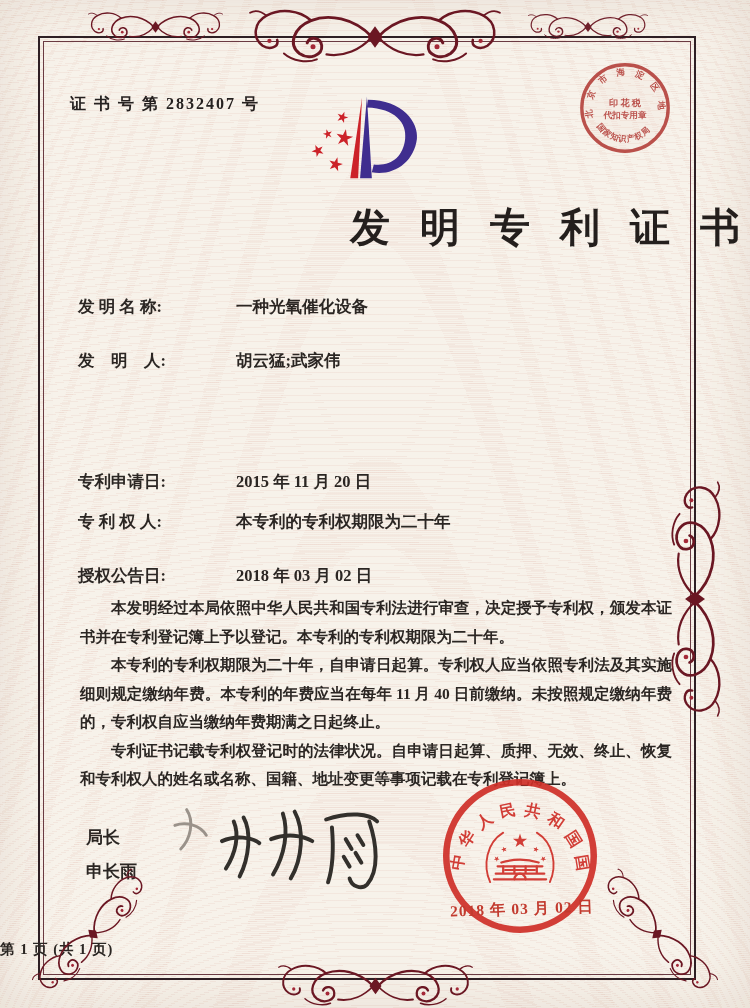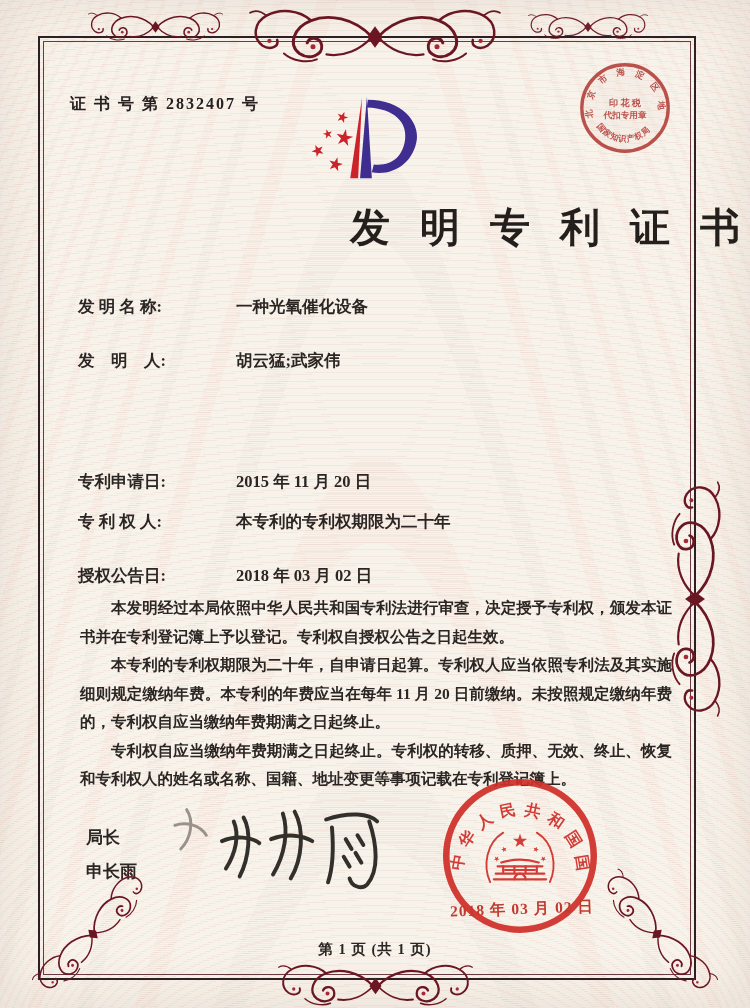--- a/index.html
+++ b/index.html
@@ -54,21 +54,21 @@
   .signature{position:absolute;left:150px;top:792px;width:250px;height:108px;z-index:5;}
   .seal{position:absolute;left:436px;top:772px;width:168px;height:168px;z-index:6;opacity:.92;}
   .seal-date{
     position:absolute;left:443px;top:899px;width:158px;z-index:7;
     text-align:center;font-size:15.5px;font-weight:700;letter-spacing:1px;
     color:#c23a2e;transform:rotate(-2deg);
   }
   .stamp{position:absolute;left:577px;top:60px;width:96px;height:96px;z-index:6;opacity:.88;}
   .footer{
     position:absolute;left:0;right:0;top:940px;z-index:4;
-    text-align:center;font-size:14.5px;font-weight:600;letter-spacing:1px;color:#2b2623;
+    font-size:14.5px;font-weight:600;letter-spacing:1px;color:#2b2623;
   }
   .orn{position:absolute;z-index:5;}
   .orn-top-center{left:245px;top:6px;width:260px;height:62px;}
   .orn-top-left{left:88px;top:10px;width:135px;height:34px;}
   .orn-top-right{left:528px;top:12px;width:120px;height:30px;opacity:.95;}
   .orn-right{left:575px;top:570px;width:240px;height:58px;transform:rotate(90deg);}
   .orn-bottom-left{left:18px;top:912px;width:150px;height:44px;transform:rotate(-48deg);}
   .orn-bottom-right{left:582px;top:912px;width:150px;height:44px;transform:rotate(48deg);}
   .orn-bottom-center{left:268px;top:962px;width:215px;height:48px;}
   .defs-hidden{position:absolute;width:0;height:0;overflow:hidden;}
@@ -154,23 +154,23 @@
     <span class="field-label">专利申请日:</span><span class="field-value">2015 年 11 月 20 日</span>
   </div>
   <div class="field-row row-4">
     <span class="field-label">专 利 权 人:</span><span class="field-value">本专利的专利权期限为二十年</span>
   </div>
   <div class="field-row row-5">
     <span class="field-label">授权公告日:</span><span class="field-value">2018 年 03 月 02 日</span>
   </div>
 
   <div class="body-text">
-    <p>本发明经过本局依照中华人民共和国专利法进行审查，决定授予专利权，颁发本证书并在专利登记簿上予以登记。专利权自授权公告之日起生效。</p>
-    <p>本专利的专利权期限为二十年，自申请日起算。专利权人应当依照专利法及其实施细则规定缴纳年费。本专利的年费应当在每年 11 月 20 日前缴纳。未按照规定缴纳年费的，专利权自应当缴纳年费期满之日起终止。</p>
-    <p>专利权自应当缴纳年费期满之日起终止。专利权的转移、质押、无效、终止、恢复和专利权人的姓名或名称、国籍、地址变更等事项记载在专利登记簿上。</p>
+    <p>本发明经过本局依照中华人民共和国专利法进行审查，决定授予专利权，颁发本证书并在专利登记簿上予以登记。本专利的专利权期限为二十年。</p>
+    <p>本专利的专利权期限为二十年，自申请日起算。专利权人应当依照专利法及其实施细则规定缴纳年费。本专利的年费应当在每年 11 月 40 日前缴纳。未按照规定缴纳年费的，专利权自应当缴纳年费期满之日起终止。</p>
+    <p>专利证书记载专利权登记时的法律状况。自申请日起算、质押、无效、终止、恢复和专利权人的姓名或名称、国籍、地址变更等事项记载在专利登记簿上。</p>
   </div>
 
   <div class="signer signer-title">局长</div>
   <div class="signer signer-name">申长雨</div>
 
   <svg class="signature" viewBox="0 0 240 110">
     <g fill="none" stroke="#9a928a" stroke-width="3" stroke-linecap="round">
       <path d="M30,18 C38,30 34,48 24,58"></path>
       <path d="M18,34 C30,30 44,34 50,44"></path>
     </g>

